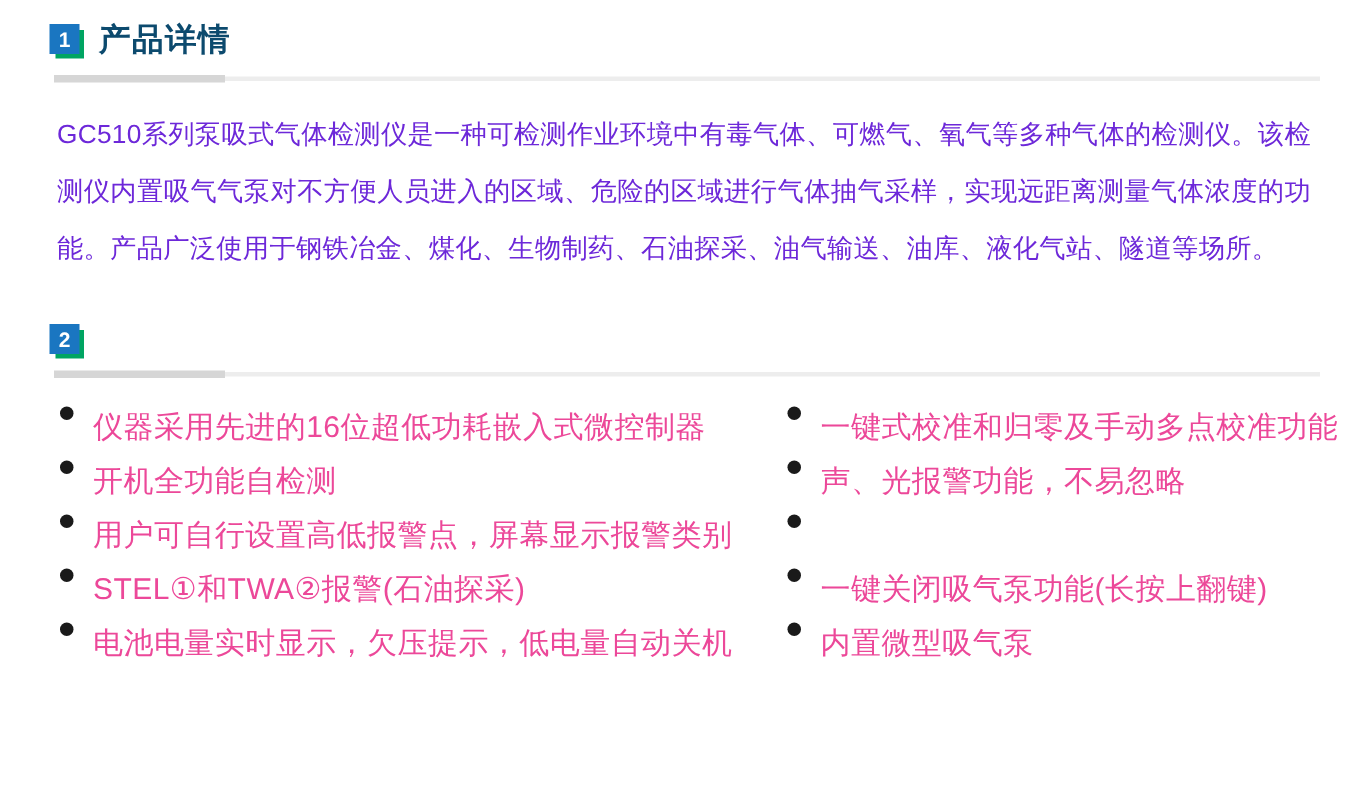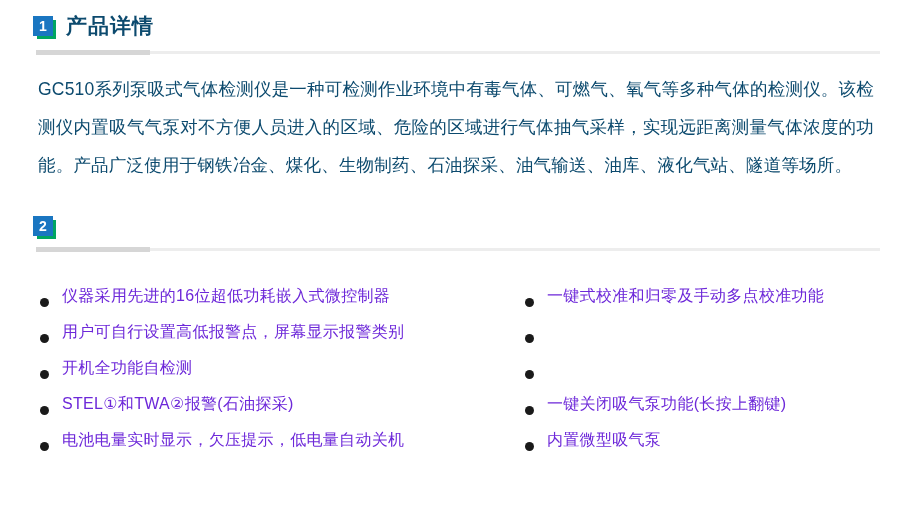--- a/index.html
+++ b/index.html
@@ -48,42 +48,42 @@
   }
   .divider .line-dark {
     position: absolute; left: 0; top: 0;
     width: 114px; height: 5px; background: #d6d6d6;
   }
 
   
   .desc {
     margin: 14px 28px 0 38px;
     width: 836px;
-    color: #0c4a6e;
+    color: #6d28d9;
     font-size: 17.5px;
     line-height: 38px;
     text-align: justify;
     letter-spacing: 0.2px;
   }
   .desc p { margin: 0; }
 
   
   .features-section { margin-top: 20px; }
   .features {
     display: flex;
     margin: 18px 0 0 40px;
   }
   .feature-col { list-style: none; }
   .feature-col.left  { width: 485px; }
   .feature-col.right { width: 370px; }
   .feature-item {
-    display: flex; align-items: flex-end;
+    display: flex; align-items: flex-start;
     height: 36px;
-    color: #6d28d9;
-    font-size: 16px;
+    color: #ec4899;
+    font-size: 20px;
     letter-spacing: 0.3px;
     white-space: nowrap;
   }
   .dot {
     width: 9px; height: 9px; border-radius: 50%;
     background: #1a1a1a;
     margin-right: 13px; flex: 0 0 auto;
   }
 </style>
 </head>
@@ -122,42 +122,43 @@
     </div>
 
     <div class="features">
       <ul class="feature-col left">
         <li class="feature-item">
           <span class="dot"></span>
           <span>仪器采用先进的16位超低功耗嵌入式微控制器</span>
         </li>
         <li class="feature-item">
           <span class="dot"></span>
-          <span>用户可自行设置高低报警点，屏幕显示报警类别</span>
+          <span>开机全功能自检测</span>
         </li>
         <li class="feature-item">
           <span class="dot"></span>
-          <span>开机全功能自检测</span>
+          <span>用户可自行设置高低报警点，屏幕显示报警类别</span>
         </li>
         <li class="feature-item">
           <span class="dot"></span>
           <span>STEL①和TWA②报警(石油探采)</span>
         </li>
         <li class="feature-item">
           <span class="dot"></span>
           <span>电池电量实时显示，欠压提示，低电量自动关机</span>
         </li>
       </ul>
       <ul class="feature-col right">
         <li class="feature-item">
           <span class="dot"></span>
           <span>一键式校准和归零及手动多点校准功能</span>
         </li>
         <li class="feature-item">
           <span class="dot"></span>
+          <span>声、光报警功能，不易忽略</span>
         </li>
         <li class="feature-item">
           <span class="dot"></span>
         </li>
         <li class="feature-item">
           <span class="dot"></span>
           <span>一键关闭吸气泵功能(长按上翻键)</span>
         </li>
         <li class="feature-item">
           <span class="dot"></span>

